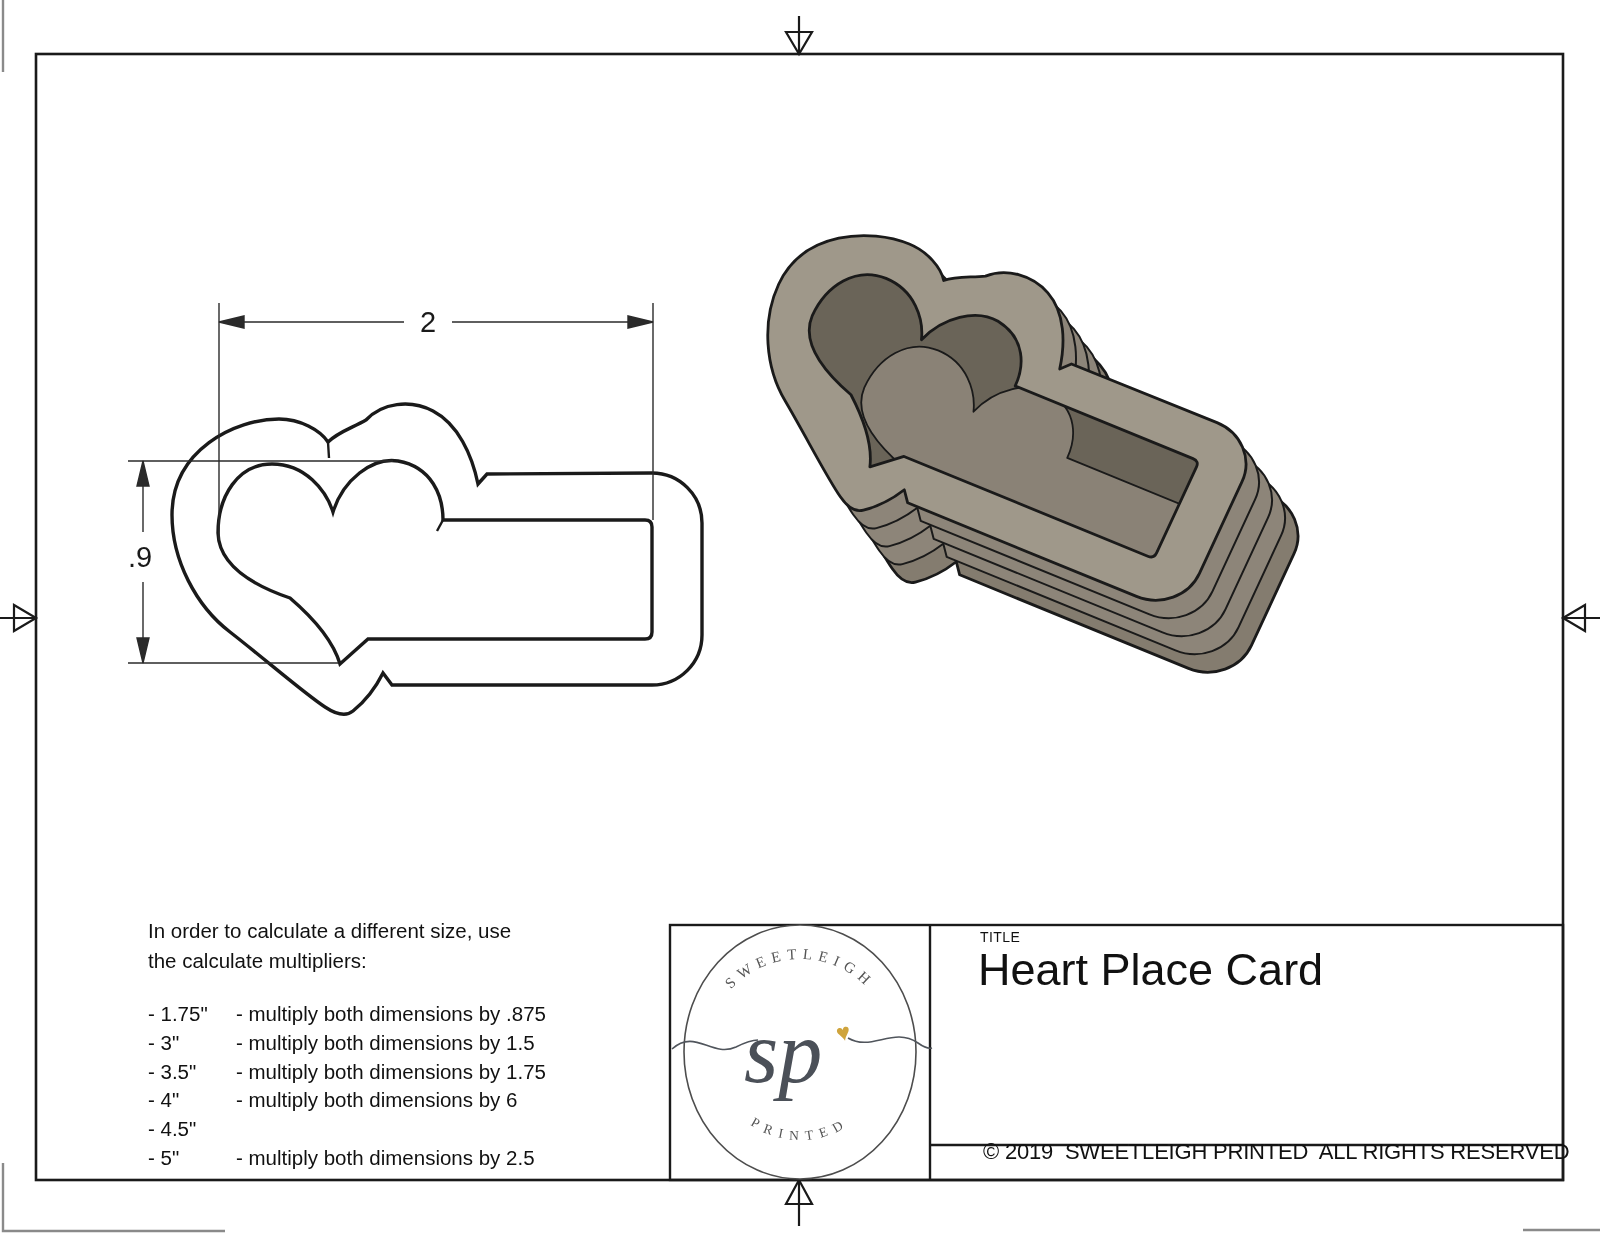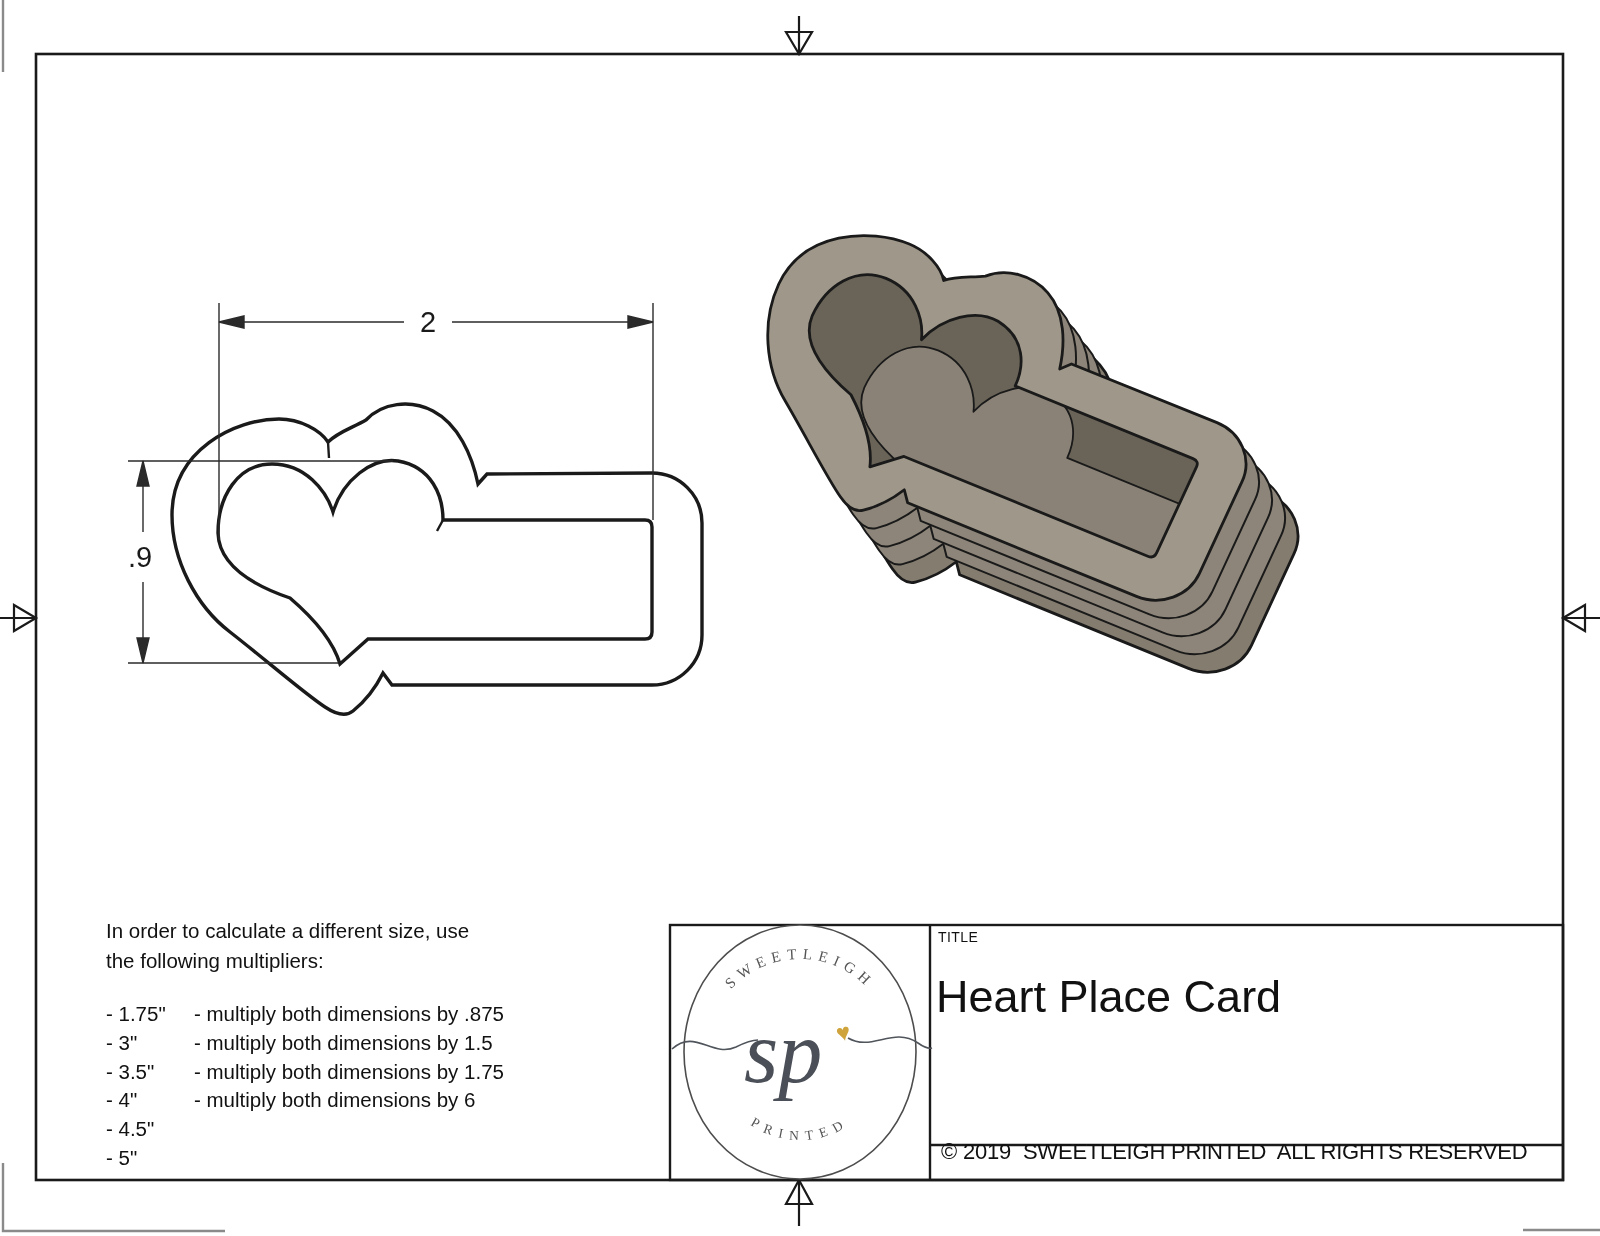--- a/index.html
+++ b/index.html
@@ -1,21 +1,21 @@
 <!DOCTYPE html>
 <html><head>
 <meta charset="utf-8">
 <style>
   html,body{margin:0;padding:0;background:#ffffff;}
   .page{position:relative;width:1600px;height:1236px;background:#ffffff;overflow:hidden;
         font-family:"Liberation Sans", sans-serif;color:#111;}
   .art{position:absolute;left:0;top:0;width:1600px;height:1236px;}
-  .abs{position:absolute;}
+  .abs{position:absolute;margin-left:42px;}
   .title-label{left:938px;top:929px;font-size:14px;letter-spacing:.4px;}
-  .title{left:936px;top:974px;font-size:45px;line-height:46px;}
+  .title{left:936px;top:947px;font-size:45px;line-height:46px;}
   .copyright{left:941px;top:1139px;font-size:22px;white-space:pre;letter-spacing:-0.2px;}
   .instructions{left:106px;top:916px;font-size:20.5px;line-height:30px;}
   .mult-rows{margin-top:24px;}
   .mult-row{display:flex;line-height:28.8px;}
   .mult-size{width:88px;flex:0 0 88px;}
   text{font-family:"Liberation Sans", sans-serif;}
   .logo-arc{font-family:"Liberation Serif", serif;fill:#555;}
   .mono{font-family:"Liberation Serif", serif;font-style:italic;fill:#4b5058;}
 </style>
 </head>
@@ -162,21 +162,21 @@
       <text x="838" y="1042" font-size="24" font-family="DejaVu Sans, sans-serif" transform="rotate(-12 838 1042)" fill="#cfa43c">♥</text>
     </g>
   </svg>
 
   <div class="abs title-label">TITLE</div>
   <div class="abs title">Heart Place Card</div>
   <div class="abs copyright">© 2019  SWEETLEIGH PRINTED  ALL RIGHTS RESERVED</div>
 
   <div class="abs instructions">
     <div>In order to calculate a different size, use</div>
-    <div>the following multipliers:</div>
+    <div>the calculate multipliers:</div>
     <div class="mult-rows">
       <div class="mult-row">
         <span class="mult-size">- 1.75"</span>
         <span>- multiply both dimensions by .875</span>
       </div>
       <div class="mult-row">
         <span class="mult-size">- 3"</span>
         <span>- multiply both dimensions by 1.5</span>
       </div>
       <div class="mult-row">
@@ -185,17 +185,18 @@
       </div>
       <div class="mult-row">
         <span class="mult-size">- 4"</span>
         <span>- multiply both dimensions by 6</span>
       </div>
       <div class="mult-row">
         <span class="mult-size">- 4.5"</span>
       </div>
       <div class="mult-row">
         <span class="mult-size">- 5"</span>
+        <span>- multiply both dimensions by 2.5</span>
       </div>
     </div>
   </div>
 
 </div>
 
 </body></html>

